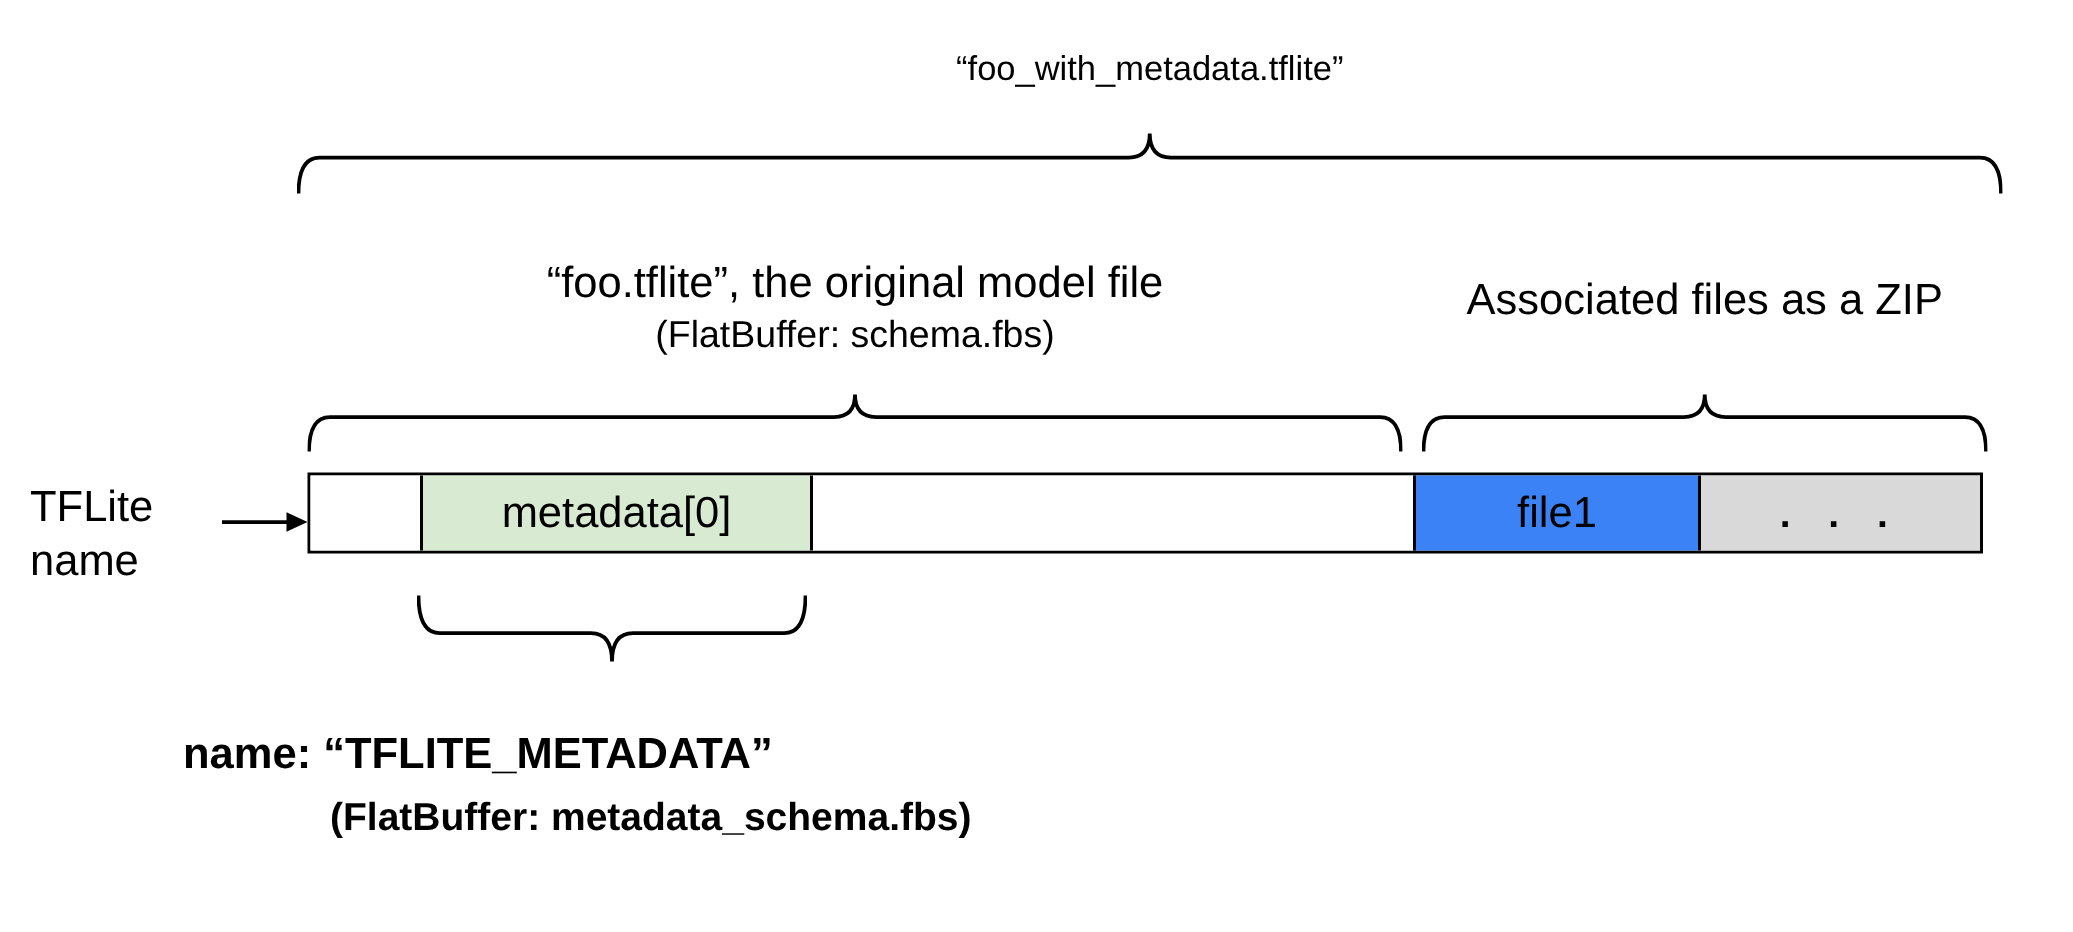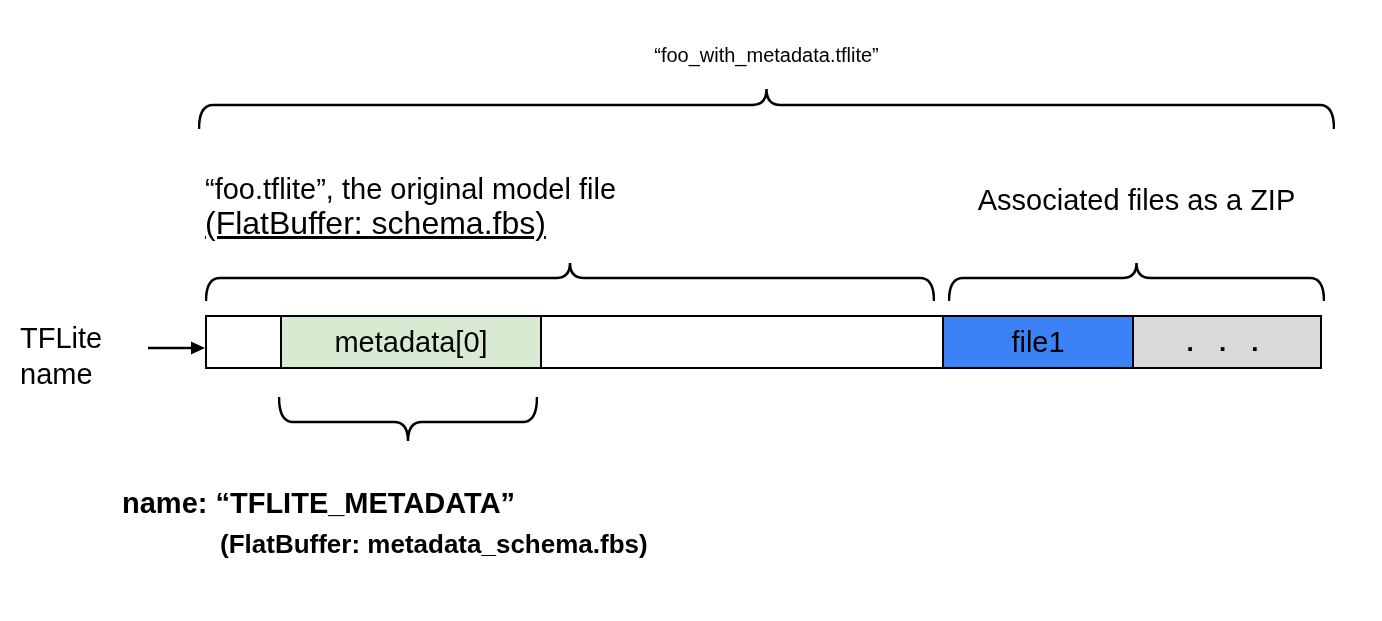--- a/index.html
+++ b/index.html
@@ -12,43 +12,42 @@
   .canvas {
     position: relative;
     width: 1382px;
     height: 621px;
     background: #ffffff;
     overflow: hidden;
   }
   .abs { position: absolute; }
 
   .title {
-    left: 198px; top: 38px; width: 1137px;
+    left: 198px; top: 28px; width: 1137px;
     text-align: center;
-    font-size: 20px;
+    font-size: 23px;
     line-height: 34px;
     white-space: nowrap;
   }
 
   .brace-svg { display: block; }
 
   .section-label-model {
     left: 205px; top: 172px; width: 730px;
-    text-align: left;
+    text-align: center;
   }
   .section-label-model .main-line {
     font-size: 29px;
     line-height: 35px;
     white-space: nowrap;
   }
   .section-label-model .sub-line {
-    font-size: 32px;
+    font-size: 25px;
     line-height: 32px;
     white-space: nowrap;
-    text-decoration: underline;
   }
   .section-label-zip {
     left: 948px; top: 183px; width: 377px;
     text-align: center;
     font-size: 29px;
     line-height: 34px;
     white-space: nowrap;
   }
 
   .pointer-label {

